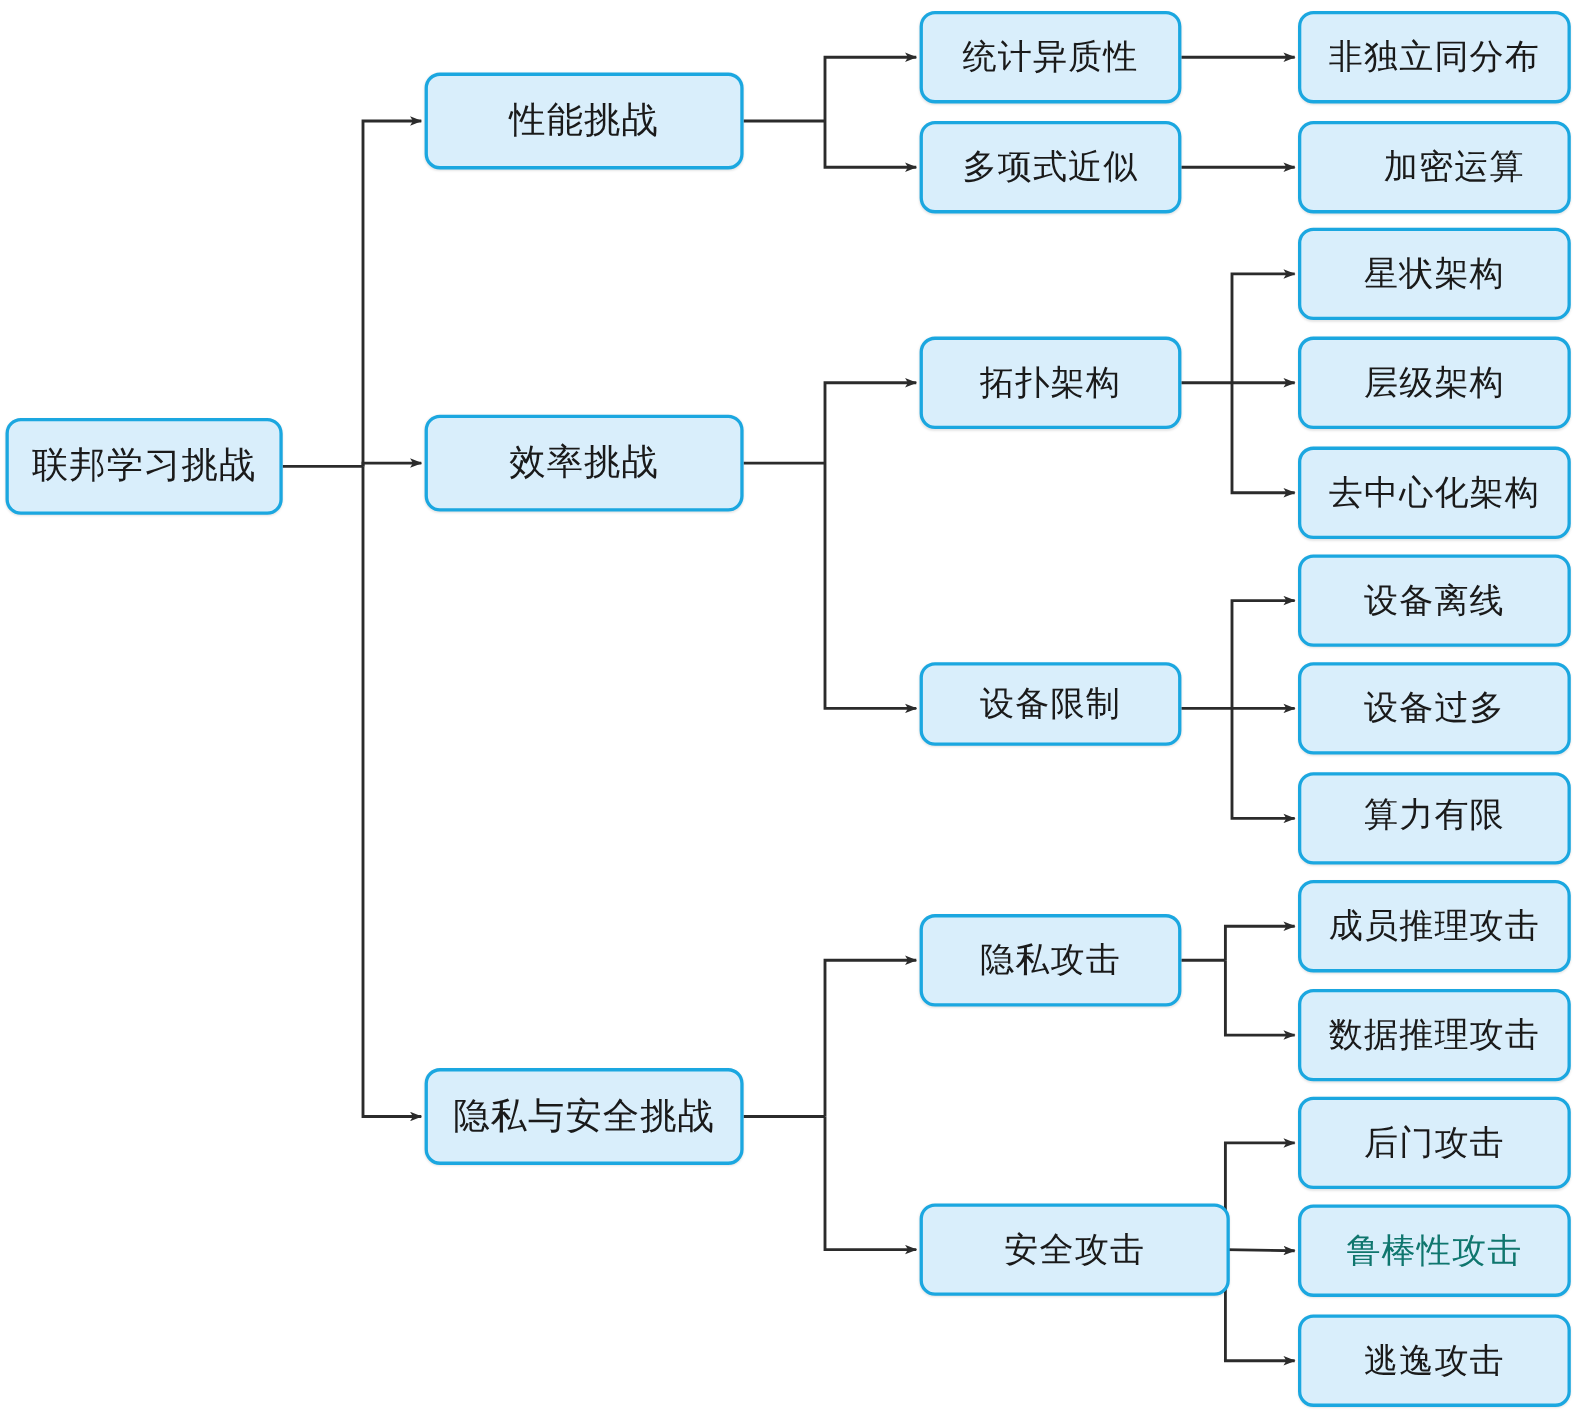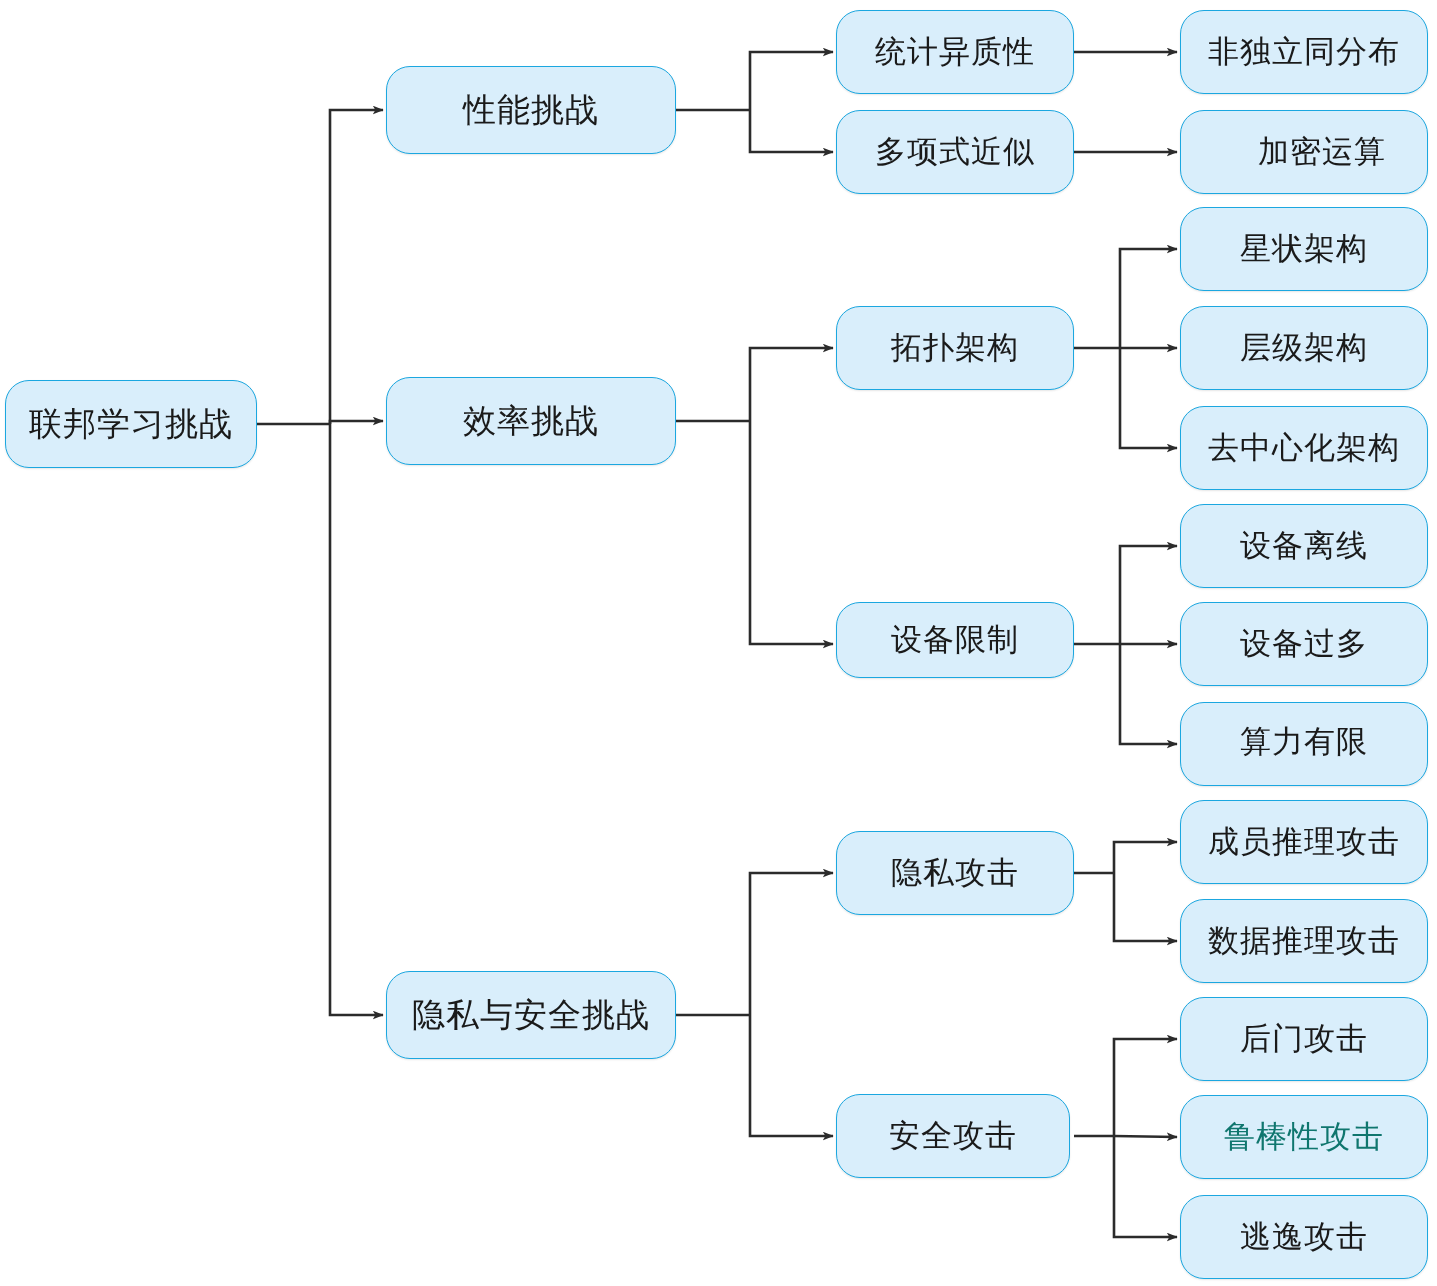--- a/index.html
+++ b/index.html
@@ -22,22 +22,22 @@
     left: 0;
     top: 0;
     width: 1437px;
     height: 1286px;
     pointer-events: none;
   }
   .node {
     position: absolute;
     box-sizing: border-box;
     background: #d9eefb;
-    border: 1px solid #4d7c0f;
-    border-radius: 24px;
+    border: 3px solid #4d7c0f;
+    border-radius: 14px;
     display: flex;
     align-items: center;
     justify-content: center;
     text-align: center;
     color: #1a1a1a;
     letter-spacing: 1px;
     line-height: 1.1;
     z-index: 2;
     box-shadow: 0 1px 2px rgba(0,0,0,0.10);
   }
@@ -112,21 +112,21 @@
       </div>
       <div class="node lvl2" style="left: 836px; top: 306px; width: 238px; height: 84px; background: rgb(217, 238, 251); border-color: rgb(27, 167, 224); color: rgb(26, 26, 26);">
         <span>拓扑架构</span>
       </div>
       <div class="node lvl2" style="left: 836px; top: 602px; width: 238px; height: 76px; background: rgb(217, 238, 251); border-color: rgb(27, 167, 224); color: rgb(26, 26, 26);">
         <span>设备限制</span>
       </div>
       <div class="node lvl2" style="left: 836px; top: 831px; width: 238px; height: 84px; background: rgb(217, 238, 251); border-color: rgb(27, 167, 224); color: rgb(26, 26, 26);">
         <span>隐私攻击</span>
       </div>
-      <div class="node lvl2" style="left: 836px; top: 1094px; width: 234px; height: 84px; background: rgb(217, 238, 251); border-color: rgb(27, 167, 224); color: rgb(26, 26, 26);">
+      <div class="node lvl2" style="left: 836px; top: 1094px; width: 282px; height: 84px; background: rgb(217, 238, 251); border-color: rgb(27, 167, 224); color: rgb(26, 26, 26);">
         <span>安全攻击</span>
       </div>
       <div class="node lvl3" style="left: 1180px; top: 10px; width: 248px; height: 84px; background: rgb(217, 238, 251); border-color: rgb(27, 167, 224); color: rgb(26, 26, 26);">
         <span>非独立同分布</span>
       </div>
       <div class="node lvl3" style="left: 1180px; top: 110px; width: 248px; height: 84px; background: rgb(217, 238, 251); border-color: rgb(27, 167, 224); color: rgb(26, 26, 26); padding-left: 36px;">
         <span>加密运算</span>
       </div>
       <div class="node lvl3" style="left: 1180px; top: 207px; width: 248px; height: 84px; background: rgb(217, 238, 251); border-color: rgb(27, 167, 224); color: rgb(26, 26, 26);">
         <span>星状架构</span>

